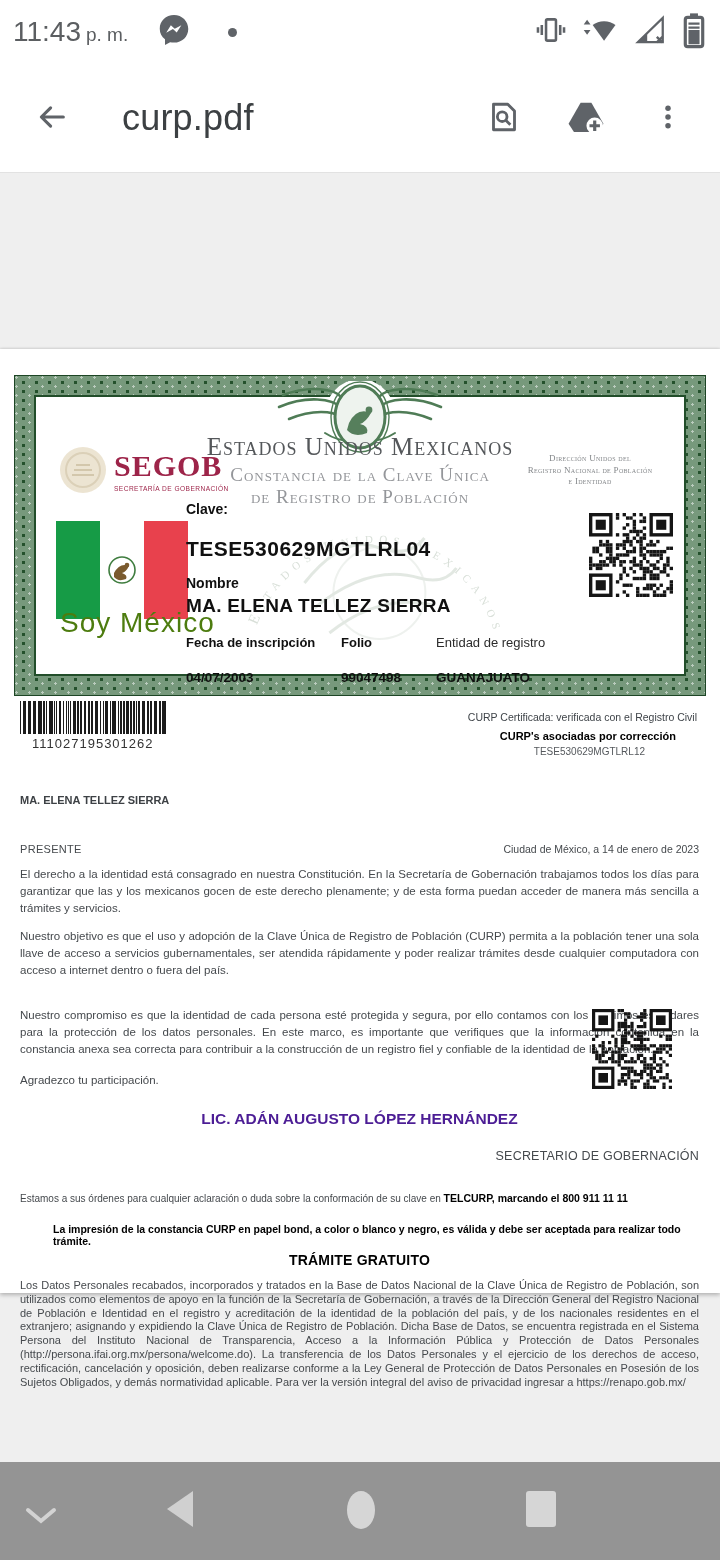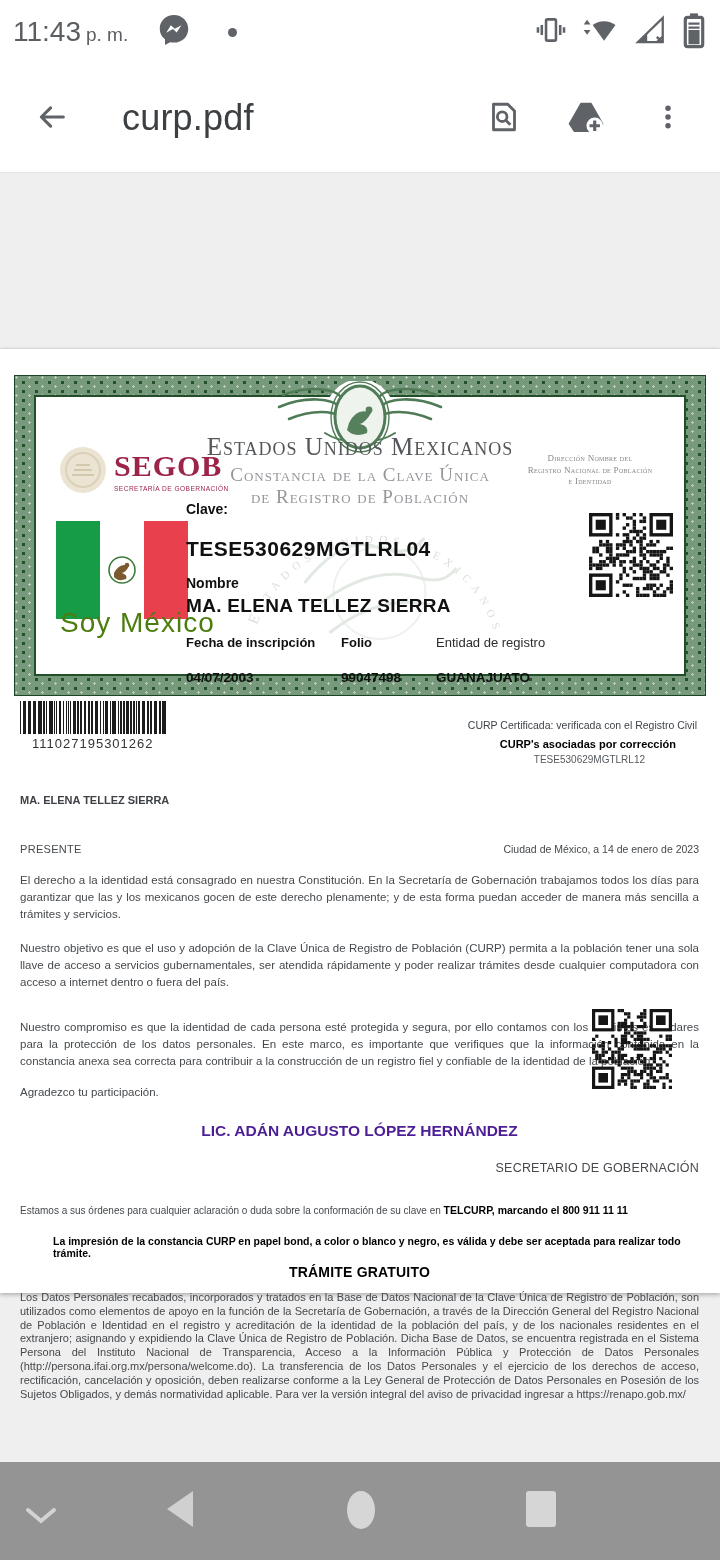--- a/index.html
+++ b/index.html
@@ -77,32 +77,32 @@
   .brow.c1 { left:150px; } .brow.c2 { left:305px; } .brow.c3 { left:400px; }
 
   .watermark { position:absolute; left:50%; top:96px; transform:translateX(-46%);
                opacity:.55; pointer-events:none; }
 
   
   .barcode-row { position:absolute; top:352px; left:20px; right:23px; }
   .barcode-wrap { display:inline-block; }
   .barcode { line-height:0; }
   .barcode-num { font-size:13px; color:#333; margin-top:2px; margin-left:12px; letter-spacing:1px; }
-  .cert-note { position:absolute; right:0; top:18px; text-align:right; color:#3f4449; }
+  .cert-note { position:absolute; right:0; top:10px; text-align:right; color:#3f4449; }
   .cert-note .l1 { font-size:10.5px; }
   .cert-note .l2 { font-size:11px; font-weight:bold; color:#000; margin-top:7px; margin-right:21px; }
   .cert-note .l3 { font-size:10px; color:#55595d; margin-top:4px; margin-right:52px; }
 
   
   .letter { position:absolute; top:428px; left:20px; right:21px; color:#45494d; }
   .addressee { font-size:11px; font-weight:bold; color:#3d4145; margin-top:17px; }
   .salutation-row { display:flex; justify-content:space-between; align-items:flex-start; margin-top:37px; }
   .salutation { font-size:11px; letter-spacing:.3px; }
   .dateline { font-size:10.5px; }
-  .letter p { font-size:11.5px; line-height:17px; text-align:justify; margin-top:17px; }
+  .letter p { font-size:11.5px; line-height:17px; text-align:justify; margin-top:11px; }
   .letter p.gap { margin-top:28px; }
   .closing { margin-top:16px; font-size:11.5px; }
   .sig-name { text-align:center; font-size:15.5px; font-weight:bold; color:#4c1d95; margin-top:24px; }
   .sig-title { text-align:right; font-size:12.5px; margin-top:21px; letter-spacing:.2px; }
   .qr2 { position:absolute; right:27px; top:232px; }
   .contact { font-size:10px; margin-top:29px; }
   .contact b { font-size:10.5px; color:#000; }
   .validity { font-size:10.5px; font-weight:bold; color:#000; margin-top:19px;padding-left:33px; }
   .free { text-align:center; font-size:14px; font-weight:bold; color:#000; margin-top:5px; letter-spacing:.2px; }
   .privacy { font-size:11px; line-height:13.8px; text-align:justify; margin-top:11px; }
@@ -256,21 +256,21 @@
             </div>
           </div>
 
           <div class="cert-titles">
             <div class="t1">Estados Unidos Mexicanos</div>
             <div class="t2">Constancia de la Clave Única</div>
             <div class="t3">de Registro de Población</div>
           </div>
 
           <div class="dir-block">
-            <div>Dirección Nombre del</div>
+            <div>Dirección Unidos del</div>
             <div>Registro Nacional de Población</div>
             <div>e Identidad</div>
           </div>
 
           <svg class="flag" width="132" height="98" viewBox="0 0 132 98">
             <rect width="44" height="98" fill="#169b46"></rect>
             <rect x="44" width="44" height="98" fill="#fff"></rect>
             <rect x="88" width="44" height="98" fill="#e8414d"></rect>
             <circle cx="66" cy="49" r="13" fill="none" stroke="#3f7d3f" stroke-width="1.6"></circle>
             <path fill="#7a5a2e" d="M58 52 q6-11 15-7 q-3 6-7 7 q6 2 4 6 q-8 3-12-2 z"></path>

